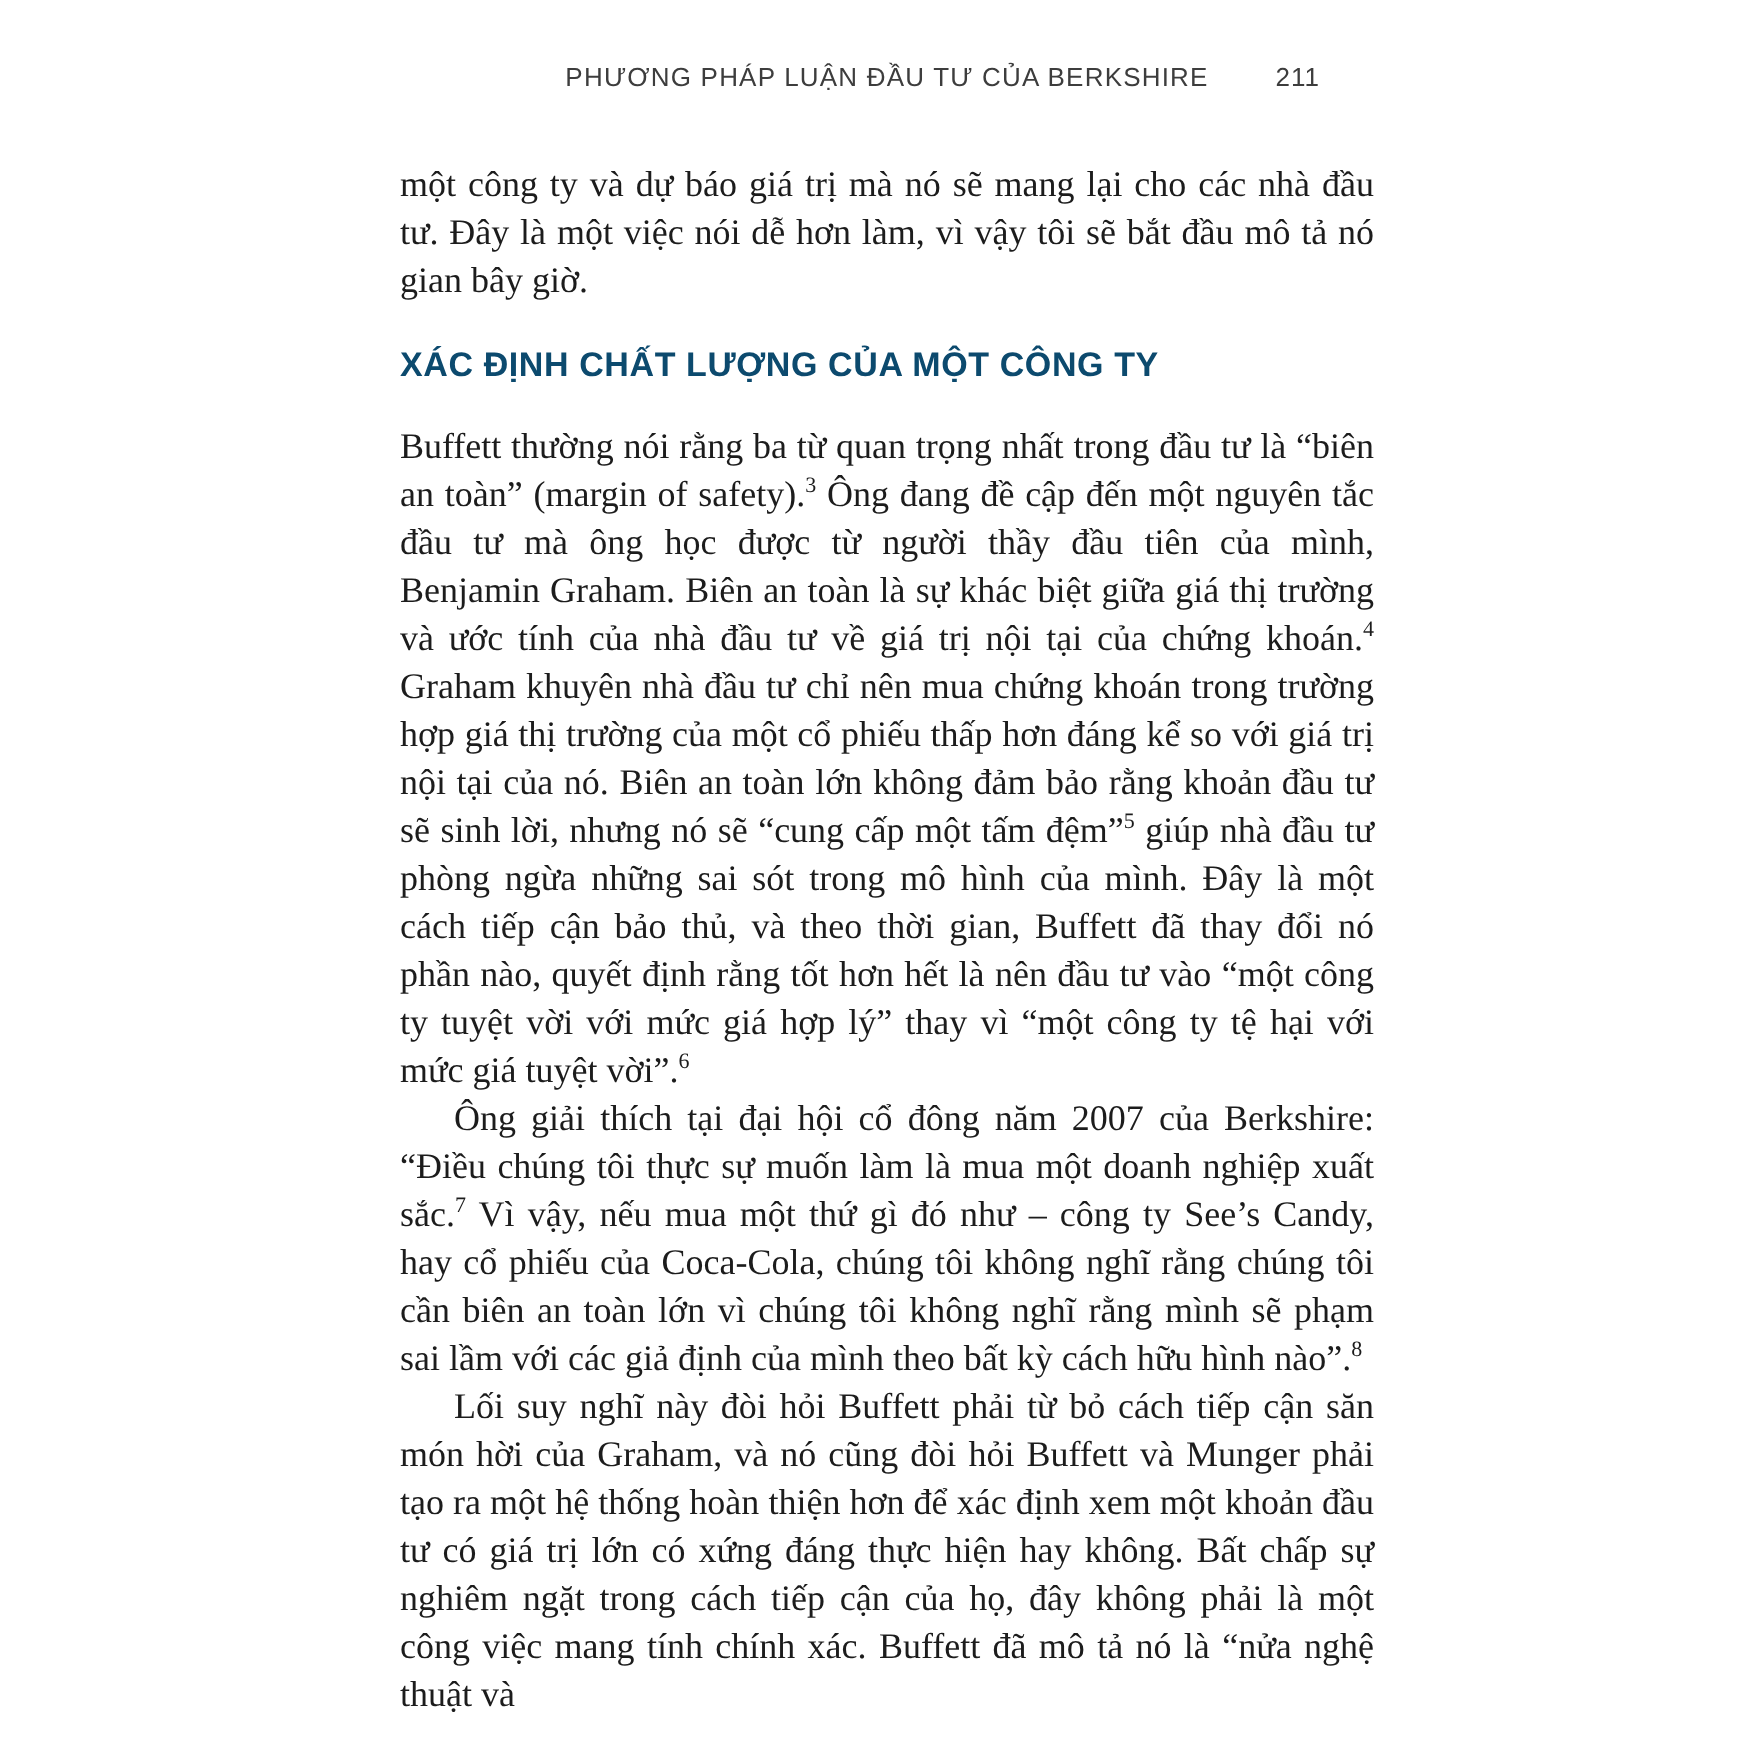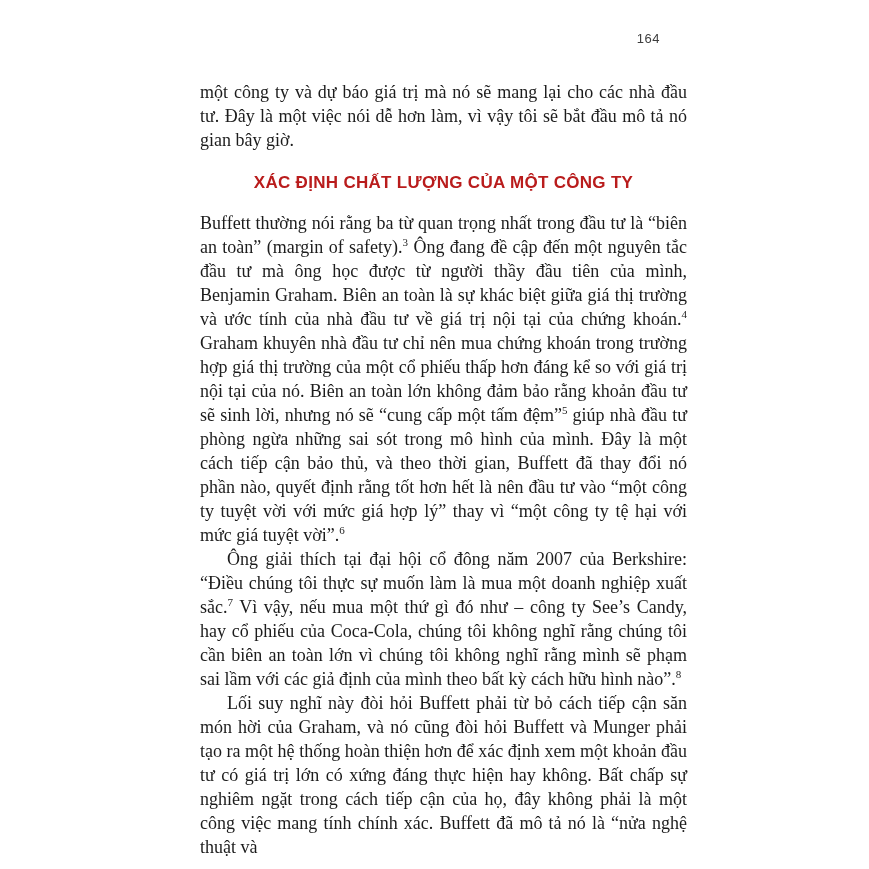--- a/index.html
+++ b/index.html
@@ -55,35 +55,36 @@
   .body-paragraph.indent {
     text-indent: 27px;
   }
   .section-heading {
     margin: 21px 0 18px 0;
     font-family: "Liberation Sans", "DejaVu Sans", sans-serif;
     font-size: 17px;
     line-height: 20px;
     font-weight: 700;
     letter-spacing: 0.3px;
-    color: #b91c1c;
-    text-align: center;
+    color: #0c4a6e;
+    text-align: left;
   }
   .page-body sup {
     font-size: 11px;
     line-height: 0;
     vertical-align: super;
   }
 </style>
 </head>
 <body>
 
 <div class="page">
   <header class="running-header">
-    <span class="page-number">164</span>
+    <span class="running-title">PHƯƠNG PHÁP LUẬN ĐẦU TƯ CỦA BERKSHIRE</span>
+    <span class="page-number">211</span>
   </header>
 
   <main class="page-body">
       <p class="body-paragraph">một công ty và dự báo giá trị mà nó sẽ mang lại cho các nhà đầu tư. Đây là một việc nói dễ hơn làm, vì vậy tôi sẽ bắt đầu mô tả nó gian bây giờ.</p>
       <h2 class="section-heading">XÁC ĐỊNH CHẤT LƯỢNG CỦA MỘT CÔNG TY</h2>
       <p class="body-paragraph">Buffett thường nói rằng ba từ quan trọng nhất trong đầu tư là “biên an toàn” (margin of safety).<sup>3</sup> Ông đang đề cập đến một nguyên tắc đầu tư mà ông học được từ người thầy đầu tiên của mình, Benjamin Graham. Biên an toàn là sự khác biệt giữa giá thị trường và ước tính của nhà đầu tư về giá trị nội tại của chứng khoán.<sup>4</sup> Graham khuyên nhà đầu tư chỉ nên mua chứng khoán trong trường hợp giá thị trường của một cổ phiếu thấp hơn đáng kể so với giá trị nội tại của nó. Biên an toàn lớn không đảm bảo rằng khoản đầu tư sẽ sinh lời, nhưng nó sẽ “cung cấp một tấm đệm”<sup>5</sup> giúp nhà đầu tư phòng ngừa những sai sót trong mô hình của mình. Đây là một cách tiếp cận bảo thủ, và theo thời gian, Buffett đã thay đổi nó phần nào, quyết định rằng tốt hơn hết là nên đầu tư vào “một công ty tuyệt vời với mức giá hợp lý” thay vì “một công ty tệ hại với mức giá tuyệt vời”.<sup>6</sup></p>
       <p class="body-paragraph indent">Ông giải thích tại đại hội cổ đông năm 2007 của Berkshire: “Điều chúng tôi thực sự muốn làm là mua một doanh nghiệp xuất sắc.<sup>7</sup> Vì vậy, nếu mua một thứ gì đó như – công ty See’s Candy, hay cổ phiếu của Coca-Cola, chúng tôi không nghĩ rằng chúng tôi cần biên an toàn lớn vì chúng tôi không nghĩ rằng mình sẽ phạm sai lầm với các giả định của mình theo bất kỳ cách hữu hình nào”.<sup>8</sup></p>
       <p class="body-paragraph indent">Lối suy nghĩ này đòi hỏi Buffett phải từ bỏ cách tiếp cận săn món hời của Graham, và nó cũng đòi hỏi Buffett và Munger phải tạo ra một hệ thống hoàn thiện hơn để xác định xem một khoản đầu tư có giá trị lớn có xứng đáng thực hiện hay không. Bất chấp sự nghiêm ngặt trong cách tiếp cận của họ, đây không phải là một công việc mang tính chính xác. Buffett đã mô tả nó là “nửa nghệ thuật và</p>
     </main>
 </div>

